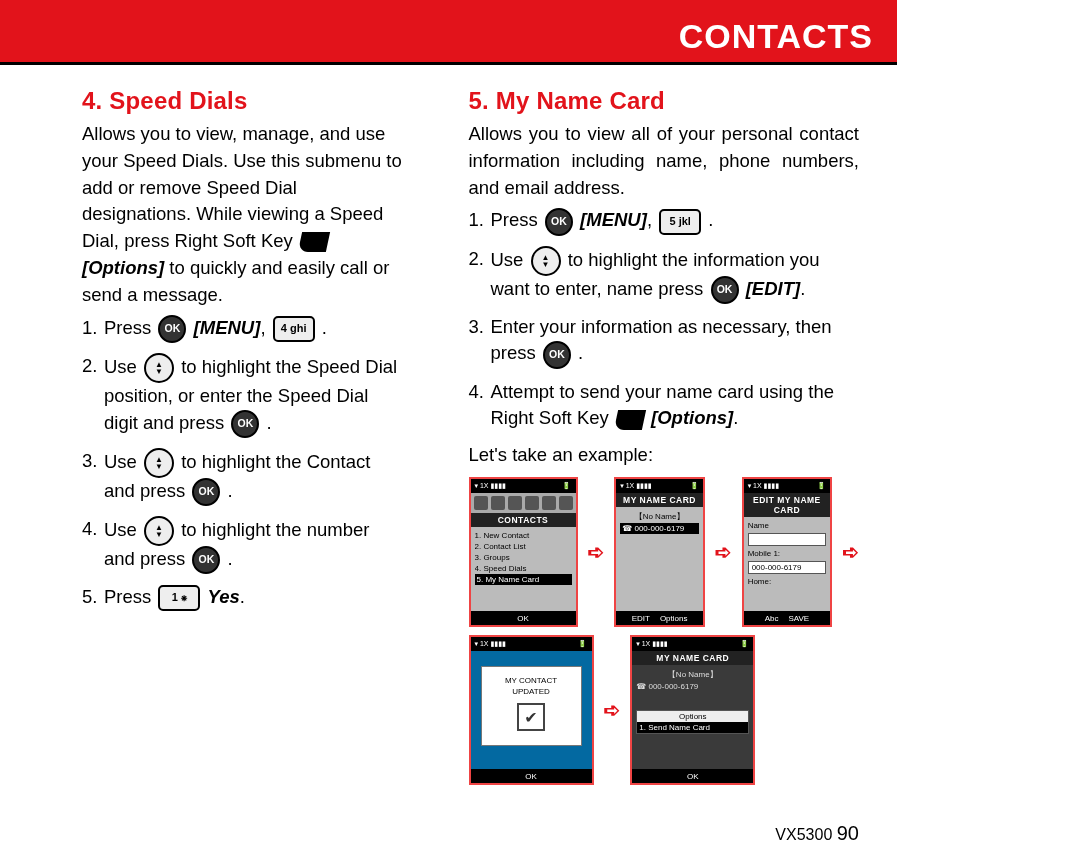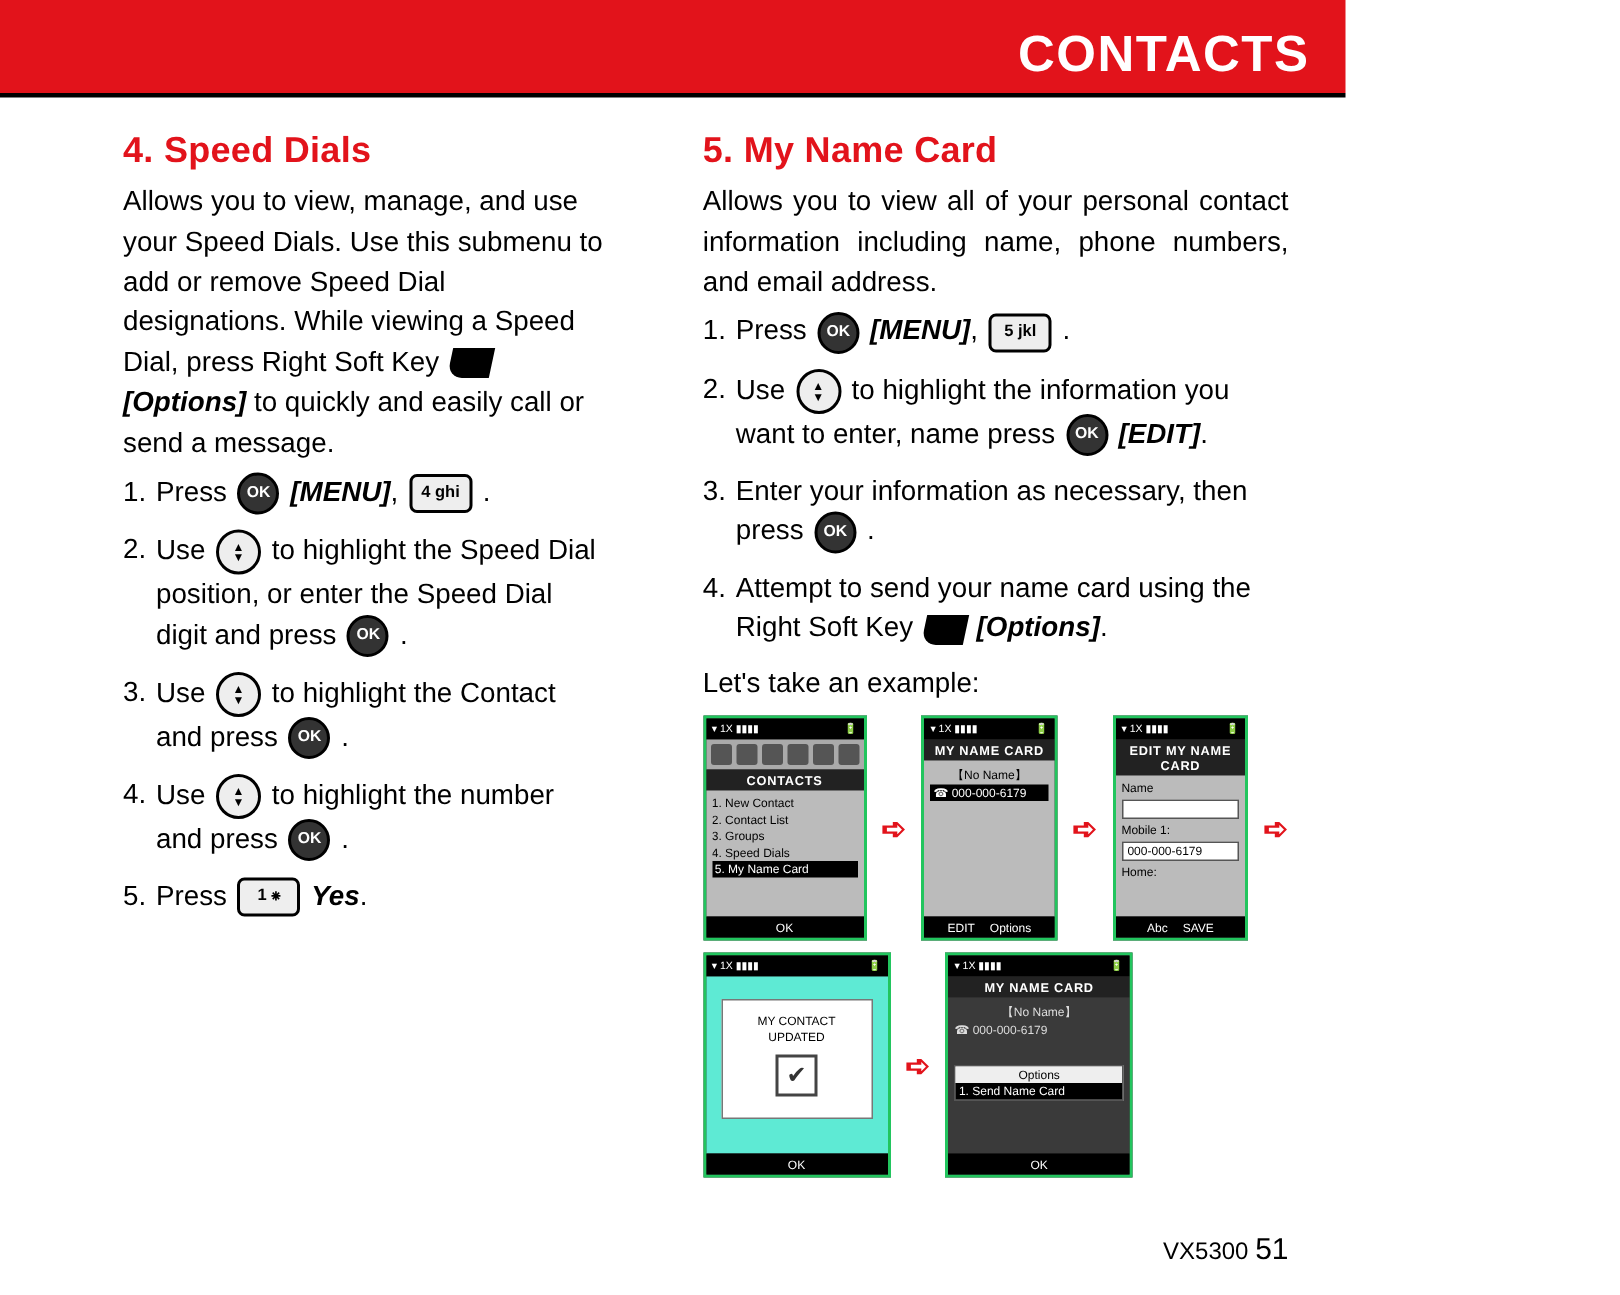--- a/index.html
+++ b/index.html
@@ -155,21 +155,21 @@
   .screen-row {
     display: flex;
     align-items: center;
     gap: 10px;
     margin-bottom: 8px;
   }
   .screen {
     width: 125px;
     height: 150px;
     background: #2a2a2a;
-    border: 2px solid #22c55e;
+    border: 2px solid #ef4444;
     display: flex;
     flex-direction: column;
     font-size: 8px;
     color: #fff;
     position: relative;
     box-sizing: border-box;
   }
   .screen .top {
     background: #000;
     height: 14px;
@@ -379,21 +379,21 @@
           <span class="arrow">➪</span>
         </div>
 
         <div class="screen-row">
 
           <div class="screen">
             <div class="top">
                 <span>▾ 1X ▮▮▮▮</span>
                 <span>🔋</span>
               </div>
-            <div class="body" style="background:#5eead4">
+            <div class="body" style="background:#0369a1">
               <div style="background:#fff;border:1px solid #777;margin:12px 6px;padding:8px 2px">
                 <div class="row center">MY CONTACT</div>
                 <div class="row center">UPDATED</div>
                 <div class="check">✔</div>
               </div>
             </div>
             <div class="bot">
                 <span>OK</span>
               </div>
           </div>
@@ -417,15 +417,15 @@
                 <span>OK</span>
               </div>
           </div>
         </div>
       </div>
     </div>
   </div>
 
   <div class="footer">
     <span>VX5300</span>
-    <span class="pnum">51</span>
+    <span class="pnum">90</span>
   </div>
 </div>
 
 </body></html>

